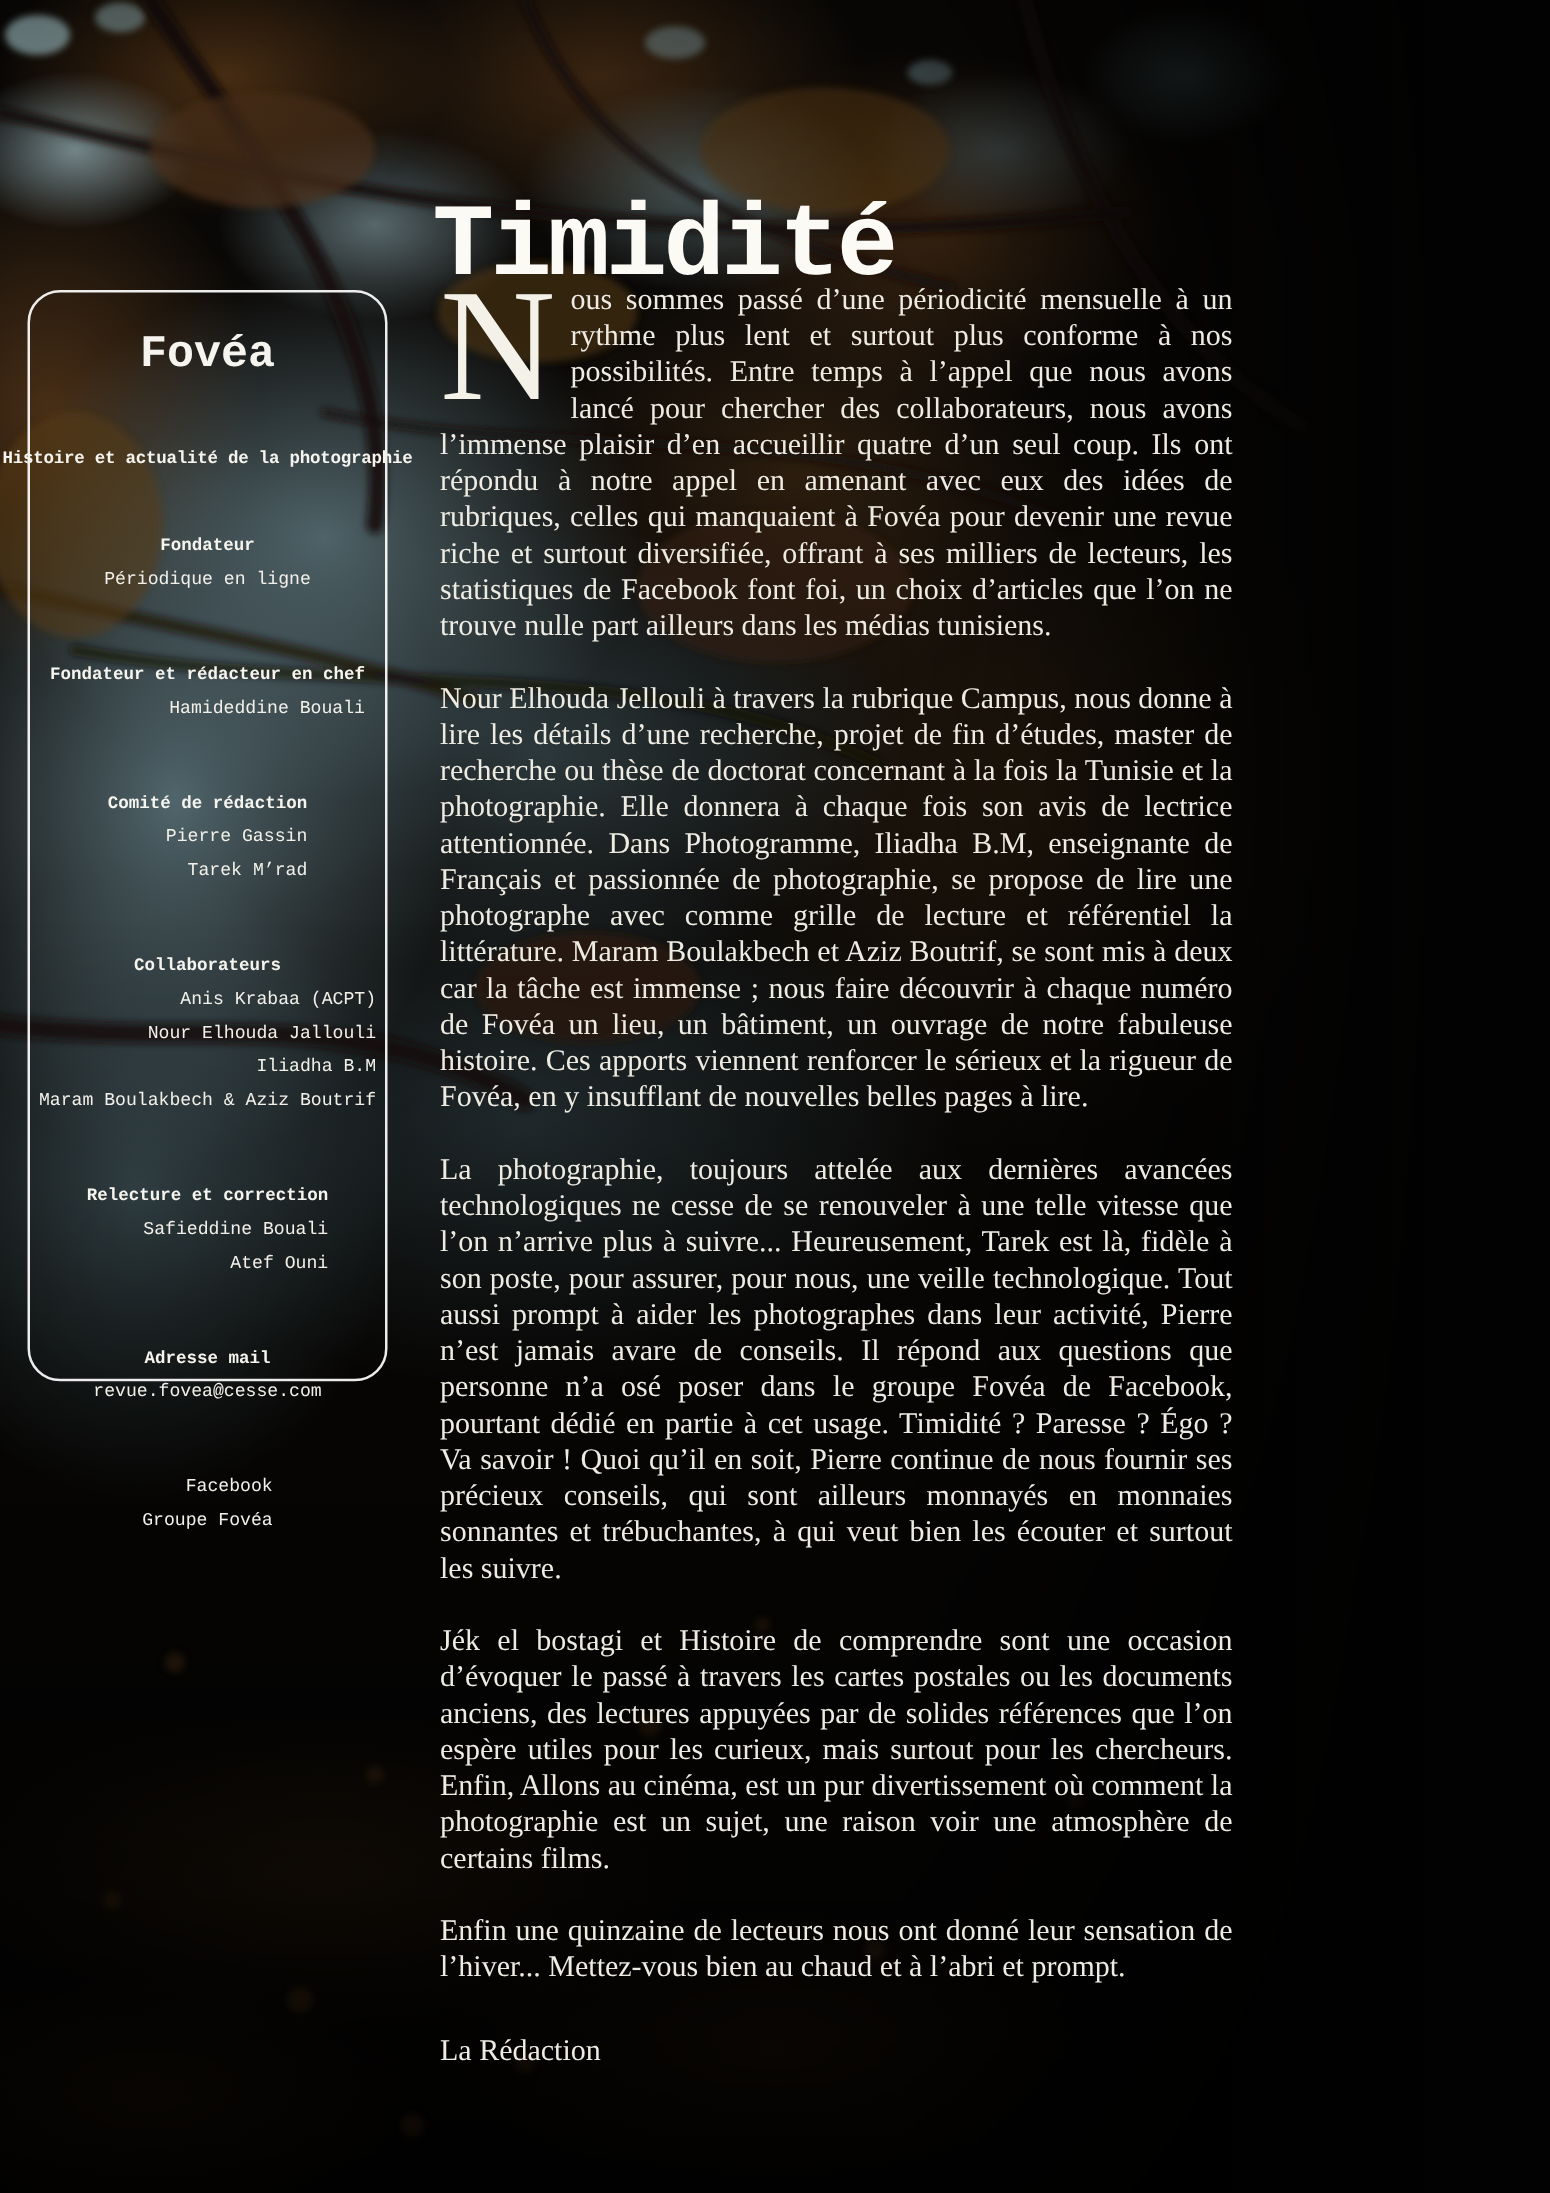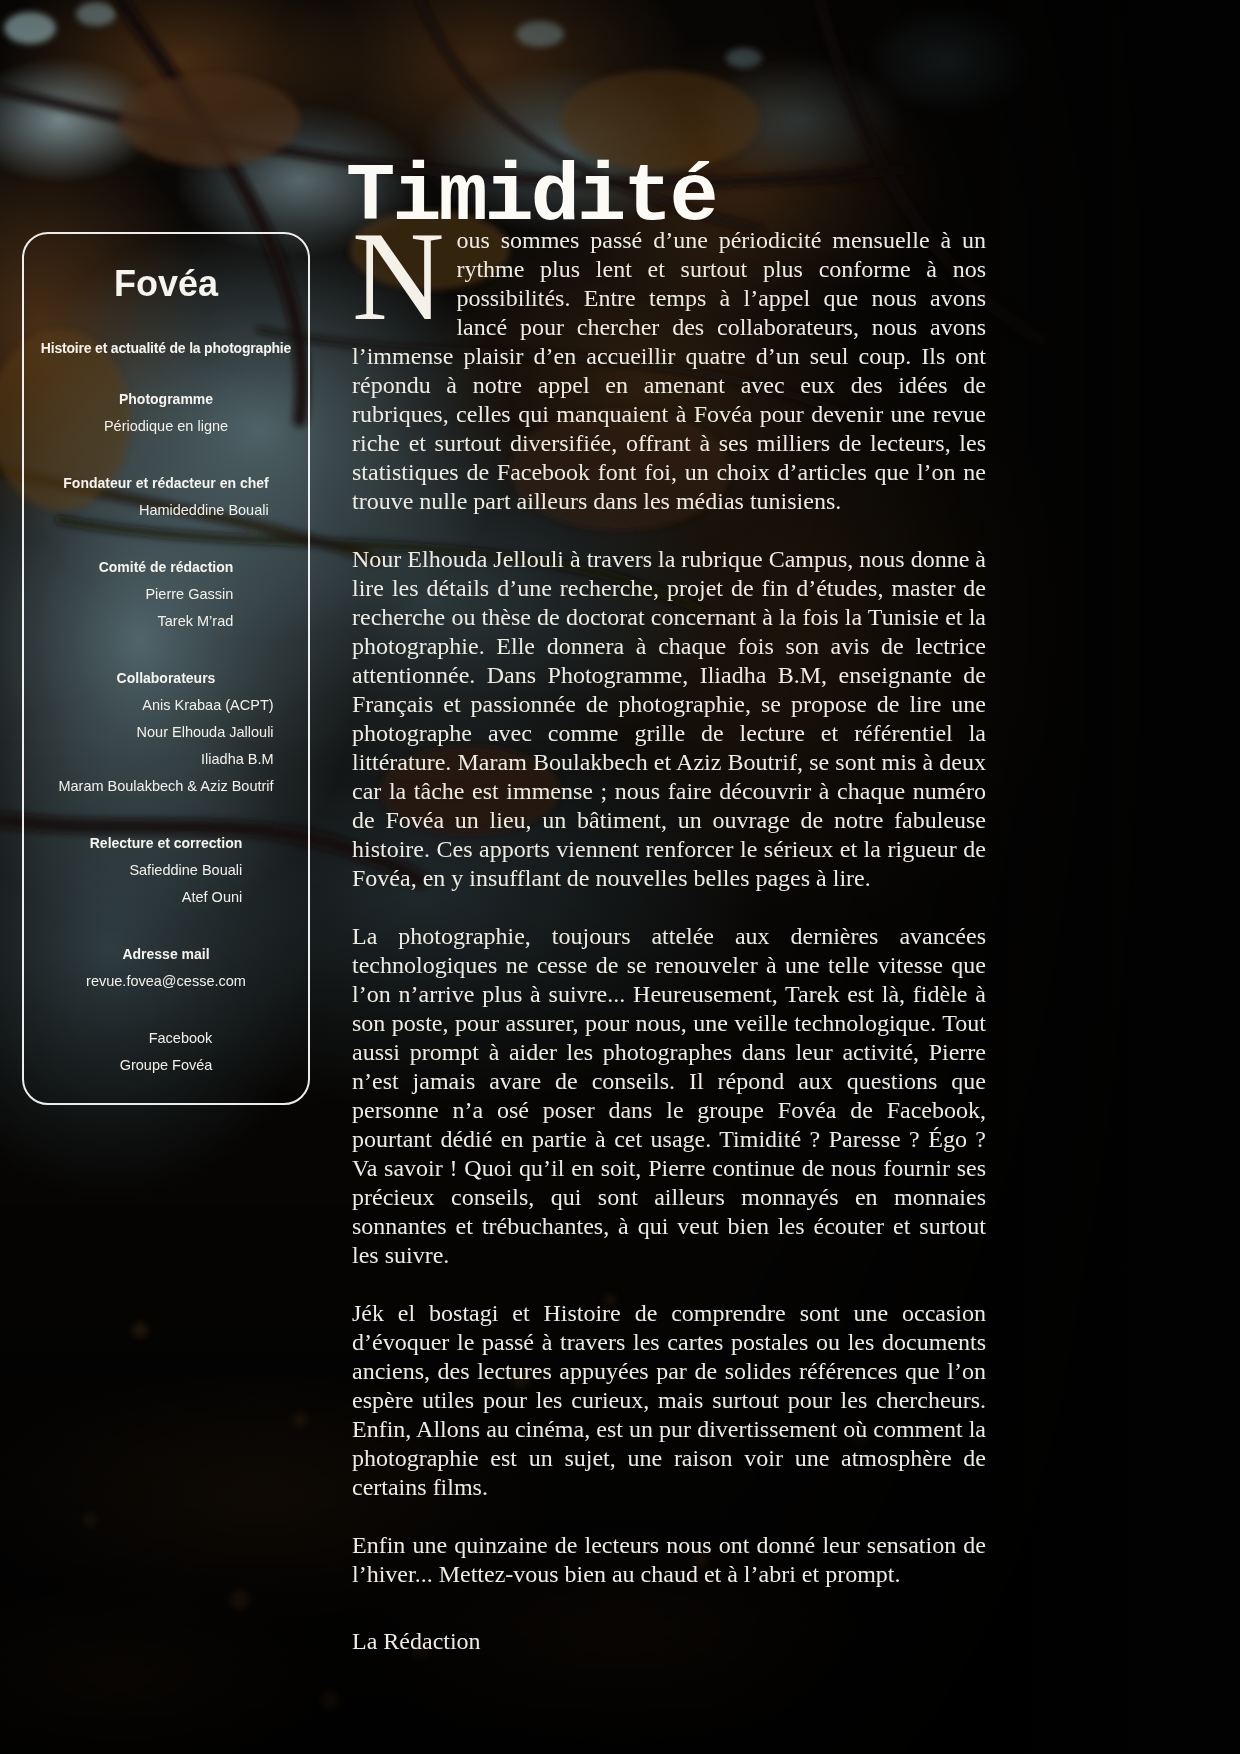--- a/index.html
+++ b/index.html
@@ -47,22 +47,22 @@
     font-family:"Liberation Mono","DejaVu Sans Mono",monospace;
     font-weight:bold;font-size:82px;letter-spacing:-3px;
     color:#fbfaf5;white-space:nowrap;
   }
   
   .sidebar{
     position:absolute;left:22px;top:232px;width:288px;height:873px;
     box-sizing:border-box;border:2px solid rgba(255,255,255,0.92);
     border-radius:26px;
     display:flex;flex-direction:column;align-items:center;
-    font-family:Liberation Sans, sans-serif;
-    color:#f6f4ee;text-align:center;
+    font-family:Liberation Mono, monospace;
+    color:#f6f4ee;text-align:center;gap:19px;
   }
   .sb-title{margin-top:30px;font-size:36px;font-weight:bold;line-height:40px;}
   .sb-subtitle{margin-top:36px;font-size:14px;font-weight:bold;letter-spacing:-0.2px;white-space:nowrap;}
   .sb-group{margin-top:30px;}
   .sb-head{font-size:14px;font-weight:bold;line-height:27px;white-space:nowrap;}
   .sb-line{font-size:14.5px;line-height:27px;white-space:nowrap;color:#f2f0e9;text-align:right;}
   
   .column{
     position:absolute;left:352px;top:226px;width:634px;
     color:#eeebe2;font-size:24px;line-height:29px;
@@ -128,21 +128,21 @@
 
   <div class="content">
 
     <h1 class="page-title">Timidité</h1>
 
     <aside class="sidebar">
       <div class="sb-title">Fovéa</div>
       <div class="sb-subtitle">Histoire et actualité de la photographie</div>
 
       <div class="sb-group">
-        <div class="sb-head">Photogramme</div>
+        <div class="sb-head">Fondateur</div>
         <div class="sb-line">Périodique en ligne</div>
       </div>
 
       <div class="sb-group">
         <div class="sb-head">Fondateur et rédacteur en chef</div>
         <div class="sb-line">Hamideddine Bouali</div>
       </div>
 
       <div class="sb-group">
         <div class="sb-head">Comité de rédaction</div>

